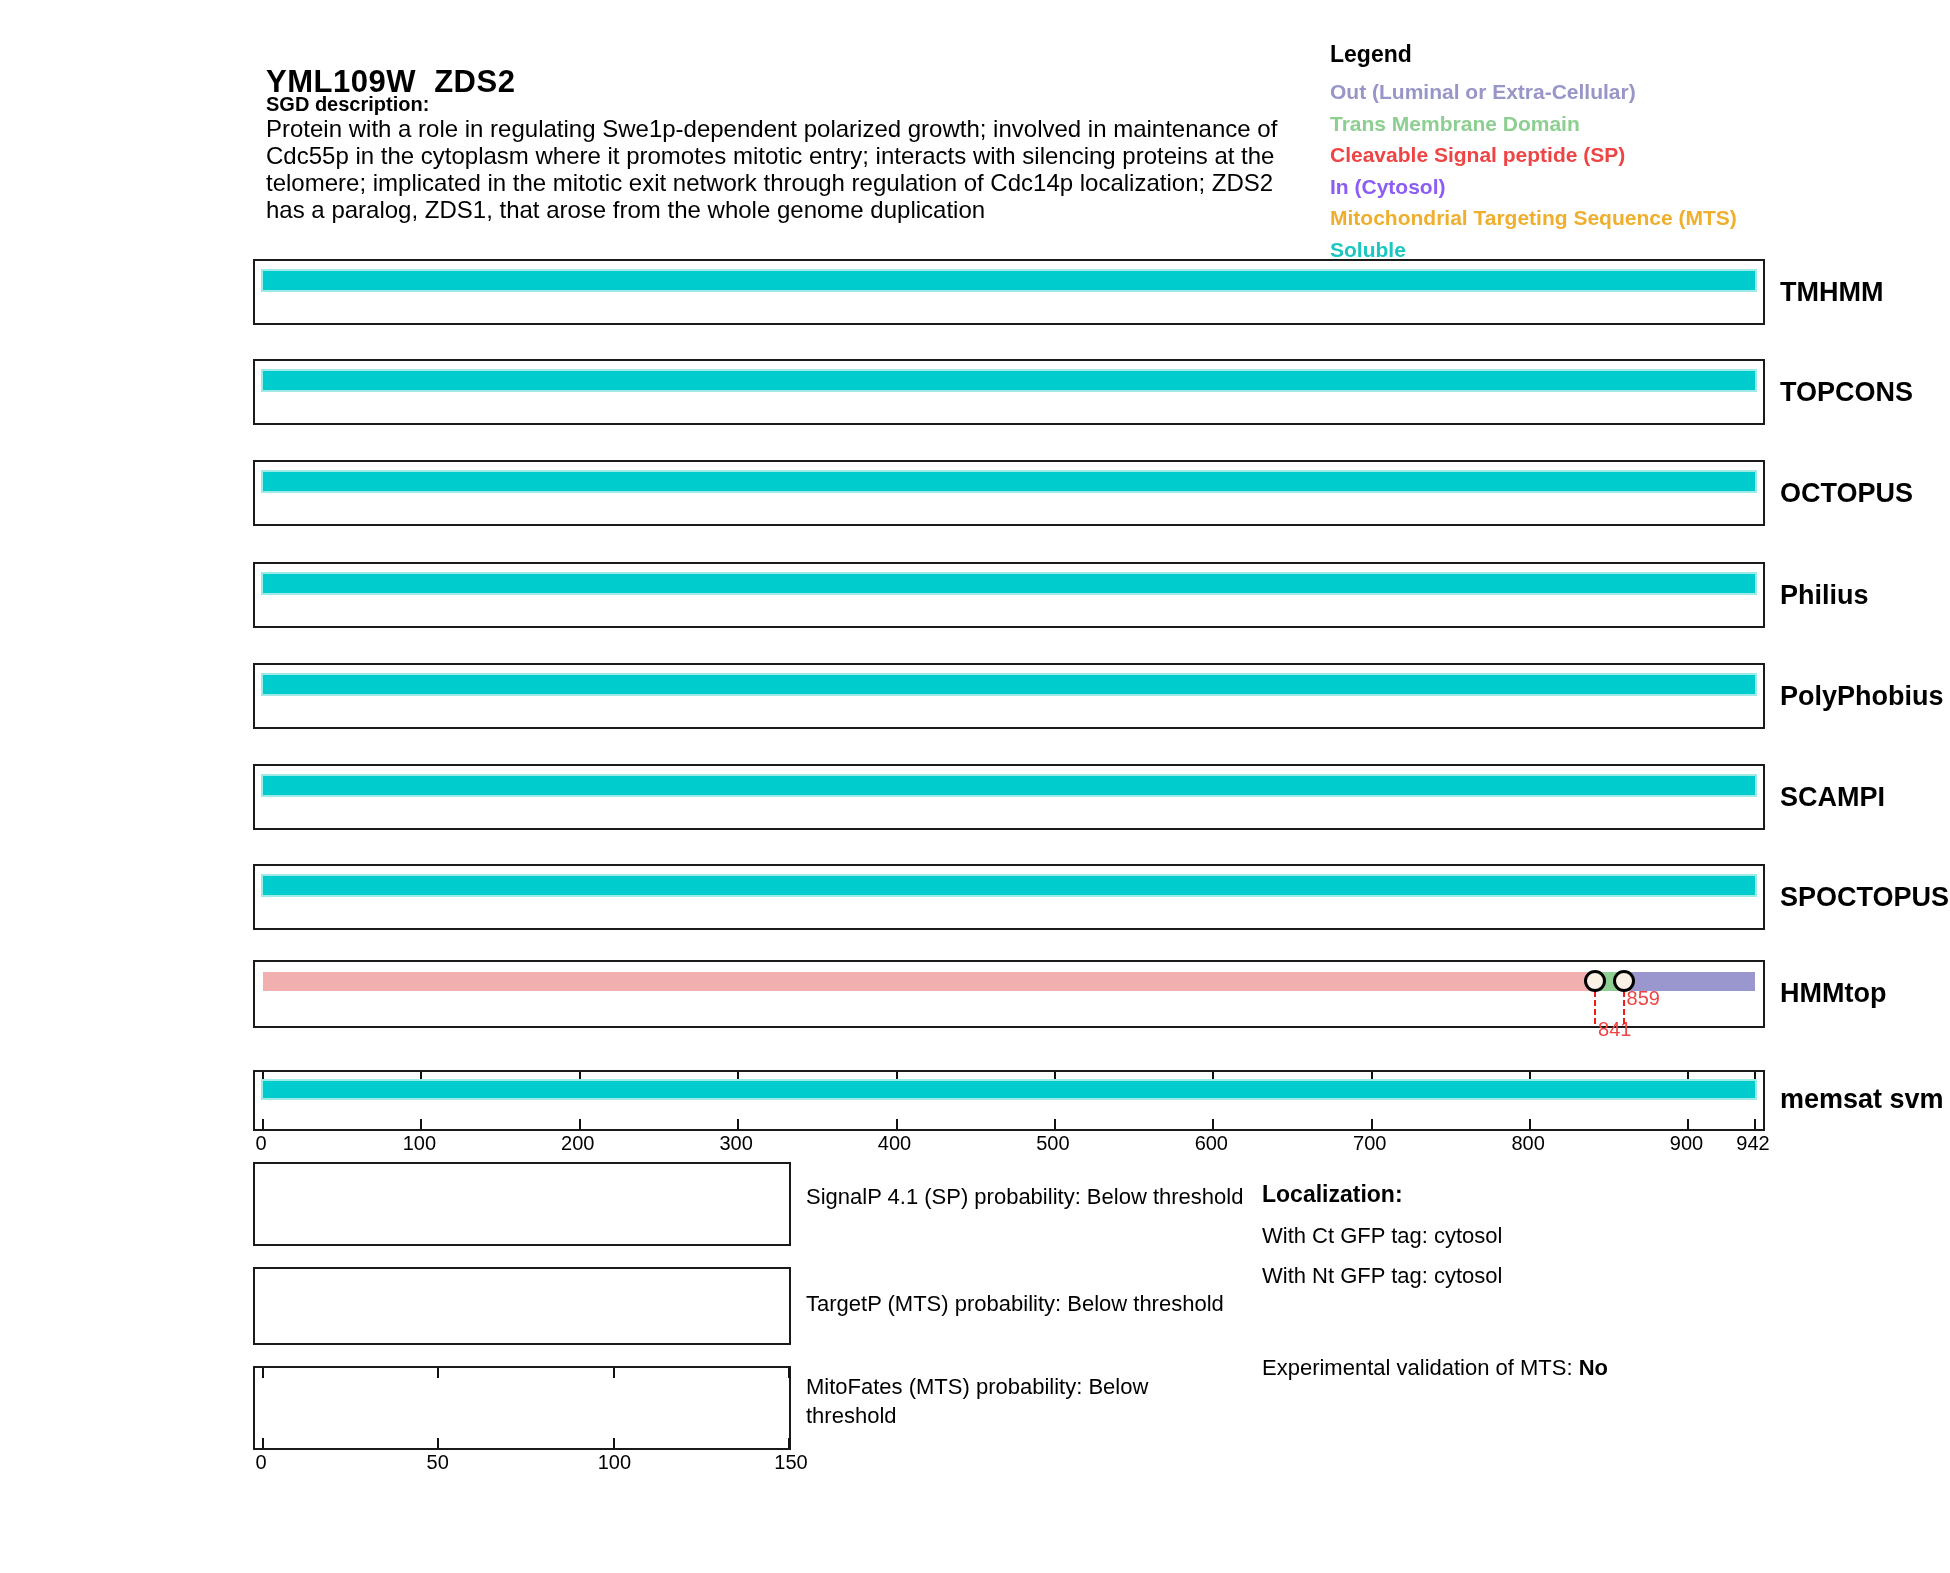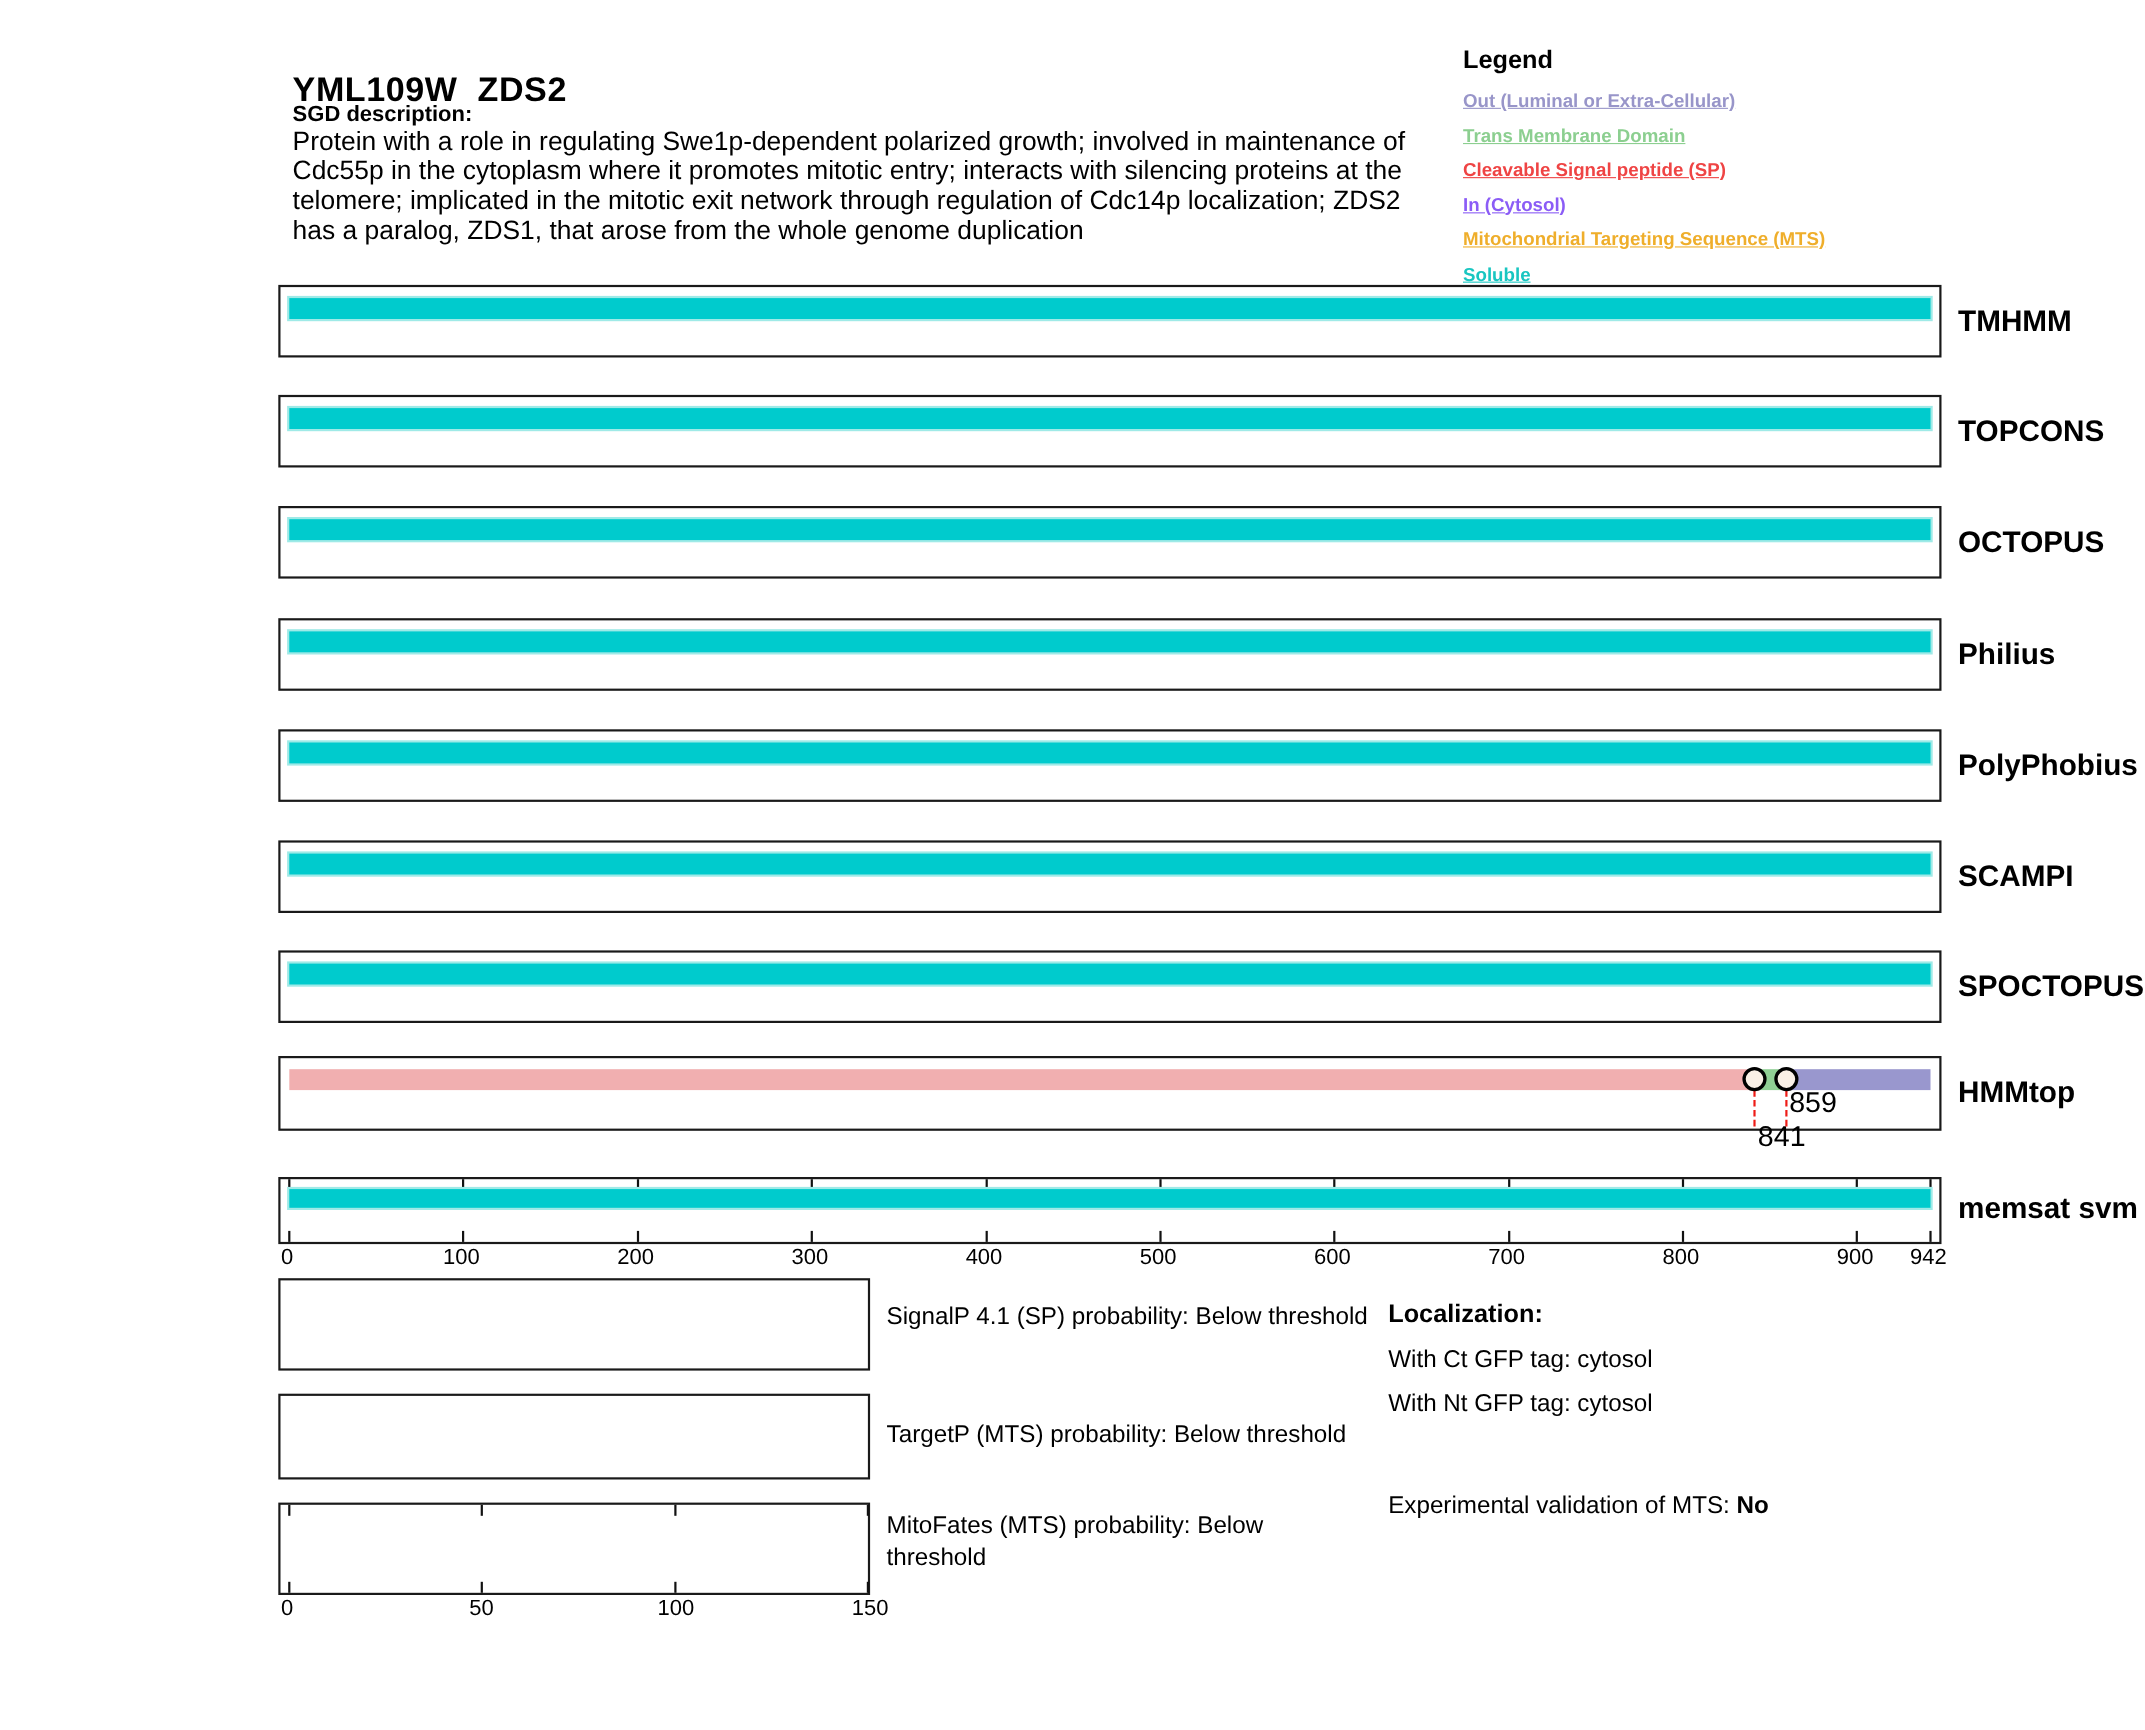--- a/index.html
+++ b/index.html
@@ -7,35 +7,35 @@
           font-family:"Liberation Sans",sans-serif;color:#000;overflow:hidden;margin-top:35px;}
 
   
   .page-title{position:absolute;left:266px;top:8px;font-size:31px;font-weight:bold;white-space:pre;letter-spacing:.5px;}
   .sgd-label{position:absolute;left:266px;top:58px;font-size:20px;font-weight:bold;}
   .sgd-desc{position:absolute;left:266px;top:80px;width:1040px;font-size:24px;line-height:27px;margin:0;}
 
   
   .legend{position:absolute;left:1330px;top:6px;width:560px;}
   .legend-title{font-size:23px;font-weight:bold;margin-bottom:8px;}
-  .legend-item{font-size:17px;font-weight:bold;line-height:31.5px;text-decoration:underline;}
+  .legend-item{font-size:21px;font-weight:bold;line-height:31.5px;}
 
   
   .tbox{position:absolute;left:253px;width:1508px;border:2px solid #1a1a1a;background:#fff;}
   .bar{position:absolute;left:8px;top:10px;width:1492px;height:19px;background:#00cbcd;box-shadow:0 0 0 2px #9feae7;}
   .bar.memsat{top:9px;height:17px;}
   .tlabel{position:absolute;left:1780px;transform:translateY(-50%);font-size:27px;font-weight:bold;white-space:nowrap;}
 
   
   .barspan{position:absolute;left:8px;top:0;width:1492px;height:100%;}
   .seg{position:absolute;top:10px;height:19px;}
   .redline{position:absolute;top:20px;bottom:2px;width:0;border-left:2px dashed #ee1c17;transform:translateX(-1px);}
   .tm-marker{position:absolute;top:19px;width:16px;height:16px;border:3px solid #000;border-radius:50%;
              background:#faf0e6;transform:translate(-50%,-50%);box-sizing:content-box;}
-  .pos-label{position:absolute;font-size:26px;color:#000000;white-space:nowrap;}
+  .pos-label{position:absolute;font-size:20px;color:#ef4444;white-space:nowrap;}
 
   
   .seq-ruler,.mito-ruler{position:absolute;left:8px;}
   .seq-ruler{width:1492px;}
   .mito-ruler{width:526px;}
   .seq-ruler.top,.mito-ruler.top{top:0;height:10px;}
   .seq-ruler.bottom,.mito-ruler.bottom{bottom:0;height:10px;}
   .seq-ruler i,.mito-ruler i{position:absolute;top:0;bottom:0;width:0;border-left:2px solid #111;transform:translateX(-1px);}
 
   

